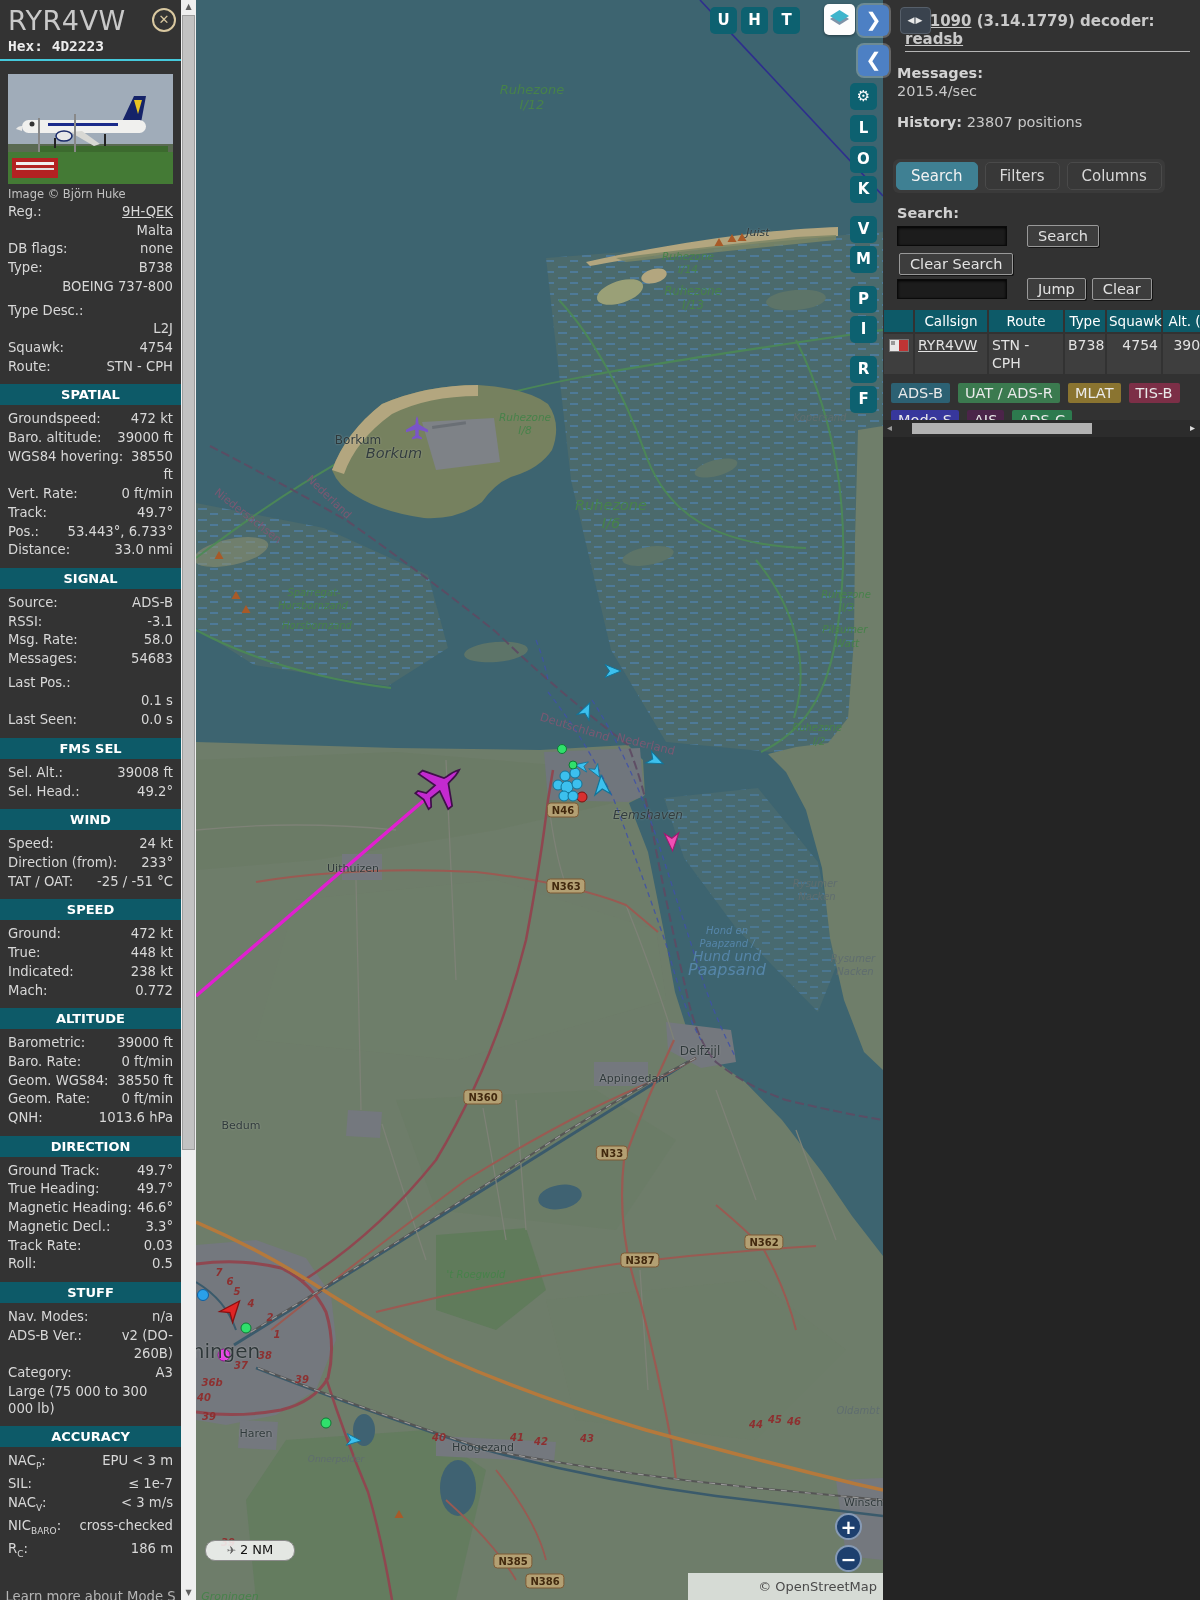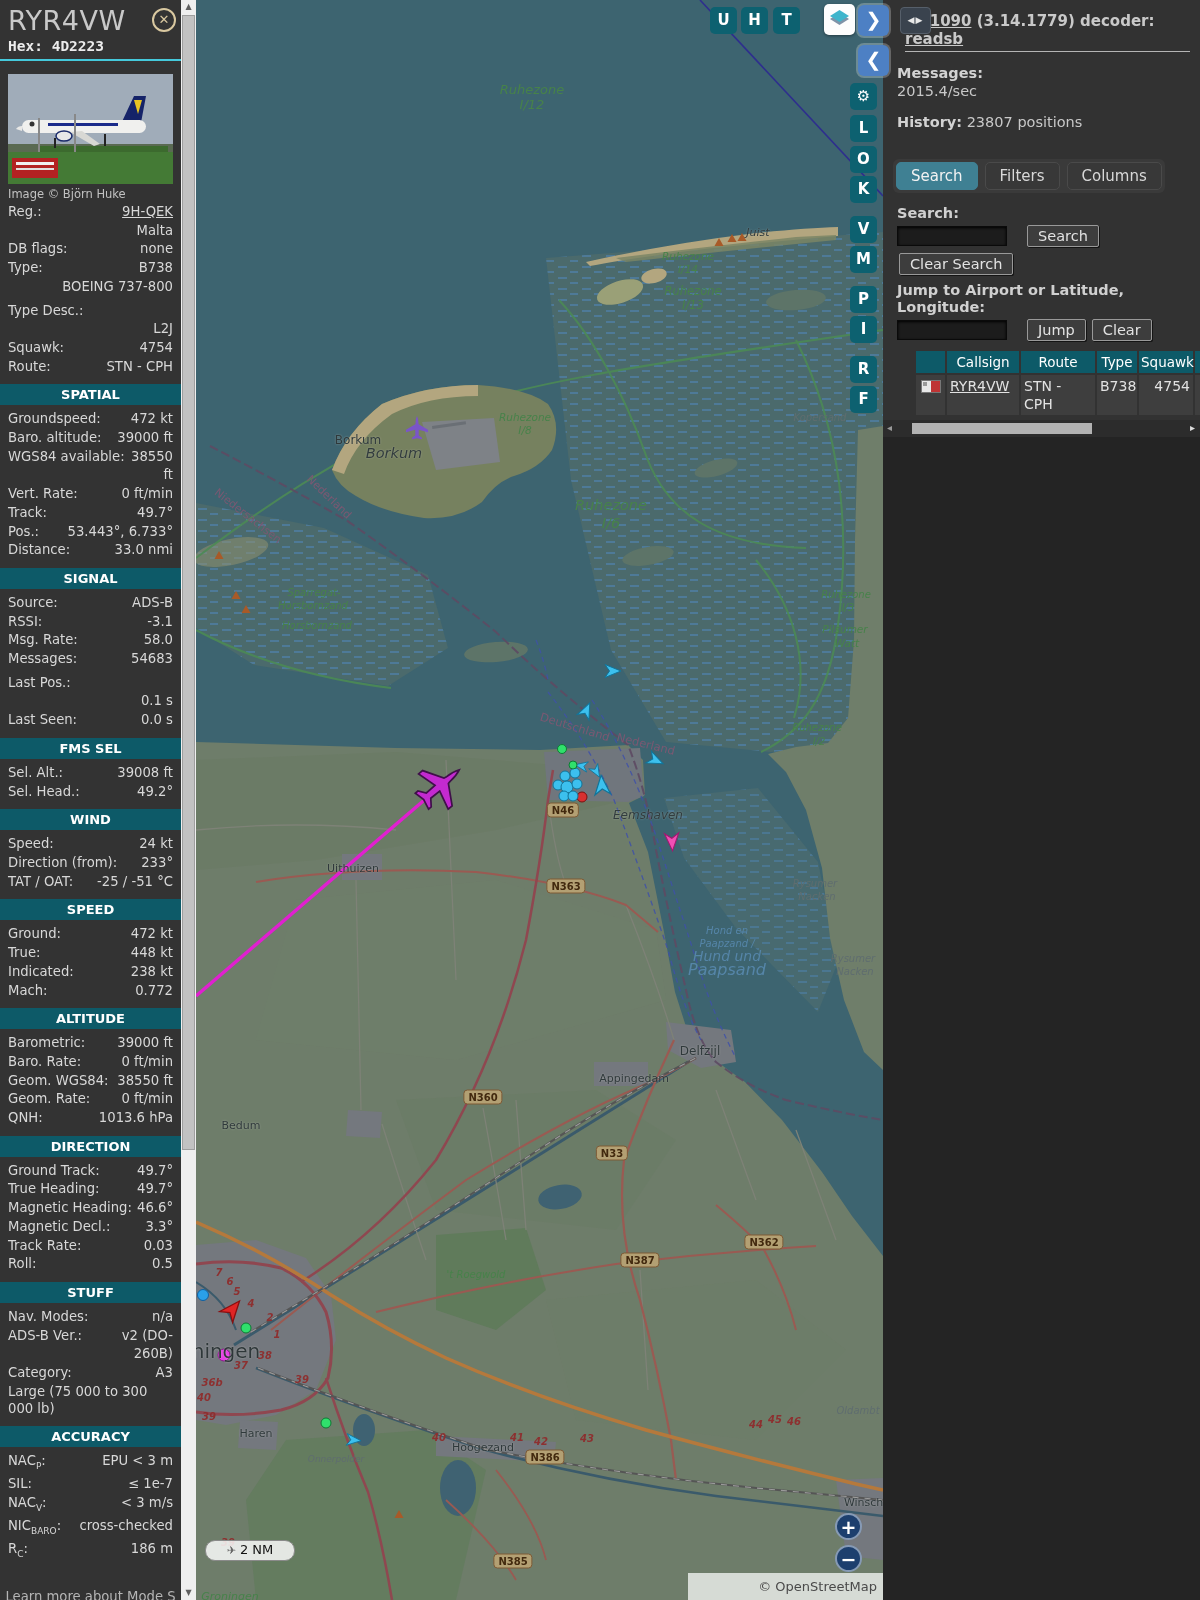--- a/index.html
+++ b/index.html
@@ -84,21 +84,21 @@
   .tabs{margin:15px 0 0 10px;background:#3a3a3a;border-radius:6px;padding:3px;display:inline-flex;gap:7px;}
   .tab{padding:4px 14px;font-size:15px;border-radius:5px;background:#383838;border:1px solid #4a4a4a;color:#d8d8d8;cursor:pointer;}
   .tab.active{background:#3f8093;border-color:#3f8093;color:#f2f2f2;}
   .form-area{margin:12px 0 0 14px;font-size:14.5px;}
   .flabel{font-weight:bold;color:#d0d0d0;line-height:17px;}
   .frow{display:flex;align-items:center;margin-top:3px;}
   .tinput{width:110px;height:20px;background:#1c1c1c;border:1px solid #0a0a0a;box-shadow:inset 0 1px 3px #000;color:#ddd;padding:0 4px;font-size:13px;}
   .pbtn{background:#3d3d3d;color:#e2e2e2;border:1px solid #999;border-radius:2px;font-size:14.5px;
     padding:2px 10px;margin-left:20px;box-shadow:1px 1px 0 #141414;cursor:pointer;font-family:inherit;}
   .pbtn.nml{margin-left:6px;}
-  .ptable{margin:10px 4px 0 1px;display:grid;grid-template-columns:29px 72px 74px 40px 54px 58px;gap:2px;font-size:14px;padding-left:32px;}
+  .ptable{margin:10px 4px 0 1px;display:grid;grid-template-columns:29px 72px 74px 40px 54px 58px;gap:2px;font-size:14px;}
   .th{background:#0d5a68;color:#fff;font-size:13.5px;padding:3px 2px;text-align:center;}
   .td{background:#3e3e3e;color:#e2e2e2;padding:2px 3px;line-height:18px;}
   .td.r{text-align:right;}
   .flag{width:20px;height:13px;margin:3px auto 0;background:linear-gradient(to right,#e8e8e8 50%,#bf3434 50%);position:relative;border:1px solid #777;}
   .flag::after{content:"";position:absolute;left:1px;top:1px;width:4px;height:4px;background:#999;}
   .badges{margin:9px 0 0 8px;width:300px;}
   .sbadge{display:inline-block;padding:2px 7px;margin:0 8px 7px 0;font-size:14.5px;border-radius:2px;color:#eaeaea;cursor:pointer;}
   .hscroll{position:absolute;left:0;top:420px;width:317px;height:17px;background:#2c2c2c;}
   .hthumb{position:absolute;left:29px;top:3px;width:180px;height:11px;background:#b2b2b2;cursor:pointer;}
   .harrow{position:absolute;top:2px;font-size:10px;color:#999;cursor:pointer;}
@@ -319,21 +319,21 @@
       <span class="mlbl p" style="left: 680px; top: 1502px; font-size: 11px; transform: translate(-50%, -50%);">Winschoten</span>
       <span class="mlbl g" style="left: 34px; top: 1596px; font-size: 11px; transform: translate(-50%, -50%);">Groningen</span>
     </div>
 <div id="map-badges">
       <div class="badge-road" style="left: 367px; top: 810px;">N46</div>
       <div class="badge-road" style="left: 370px; top: 886px;">N363</div>
       <div class="badge-road" style="left: 287px; top: 1097px;">N360</div>
       <div class="badge-road" style="left: 416px; top: 1153px;">N33</div>
       <div class="badge-road" style="left: 444px; top: 1260px;">N387</div>
       <div class="badge-road" style="left: 568px; top: 1242px;">N362</div>
-      <div class="badge-road" style="left: 349px; top: 1457px; text-align: right;">N386</div>
+      <div class="badge-road" style="left: 349px; top: 1581px; text-align: right;">N386</div>
       <div class="badge-road" style="left: 317px; top: 1561px;">N385</div>
     </div>
 <div id="map-exits">
       <div class="exit-num" style="left: 23px; top: 1272px;">7</div>
       <div class="exit-num" style="left: 34px; top: 1281px;">6</div>
       <div class="exit-num" style="left: 41px; top: 1291px;">5</div>
       <div class="exit-num" style="left: 55px; top: 1303px;">4</div>
       <div class="exit-num" style="left: 74px; top: 1317px;">2</div>
       <div class="exit-num" style="left: 81px; top: 1334px;">1</div>
       <div class="exit-num" style="left: 69px; top: 1355px;">38</div>
@@ -419,21 +419,21 @@
       <div class="sec-title">SPATIAL</div>
       <div class="row">
         <span class="lab">Groundspeed:</span>
         <span class="val">472 kt</span>
       </div>
       <div class="row">
         <span class="lab">Baro. altitude:</span>
         <span class="val">39000 ft</span>
       </div>
       <div class="row">
-        <span class="lab">WGS84 available:</span>
+        <span class="lab">WGS84 hovering:</span>
         <span class="val">38550 ft</span>
       </div>
       <div class="row">
         <span class="lab">Vert. Rate:</span>
         <span class="val">0 ft/min</span>
       </div>
       <div class="row">
         <span class="lab">Track:</span>
         <span class="val">49.7°</span>
       </div>
@@ -622,21 +622,20 @@
 
   <div class="form-area">
     <div class="flabel">Search:</div>
     <div class="frow">
       <input class="tinput" placeholder="" style="">
       <button class="pbtn">Search</button>
     </div>
     <div class="frow" style="margin-top:6px;">
       <button class="pbtn" style="margin-left:2px;">Clear Search</button>
     </div>
-    <div class="flabel" style="margin-top:7px;width:240px;">Jump to Airport or Latitude, Longitude:</div>
     <div class="frow">
       <input class="tinput" style="">
       <button class="pbtn">Jump</button>
       <button class="pbtn nml">Clear</button>
     </div>
   </div>
 
   <div class="ptable" id="aircraft-table">
       <div class="th"></div>
       <div class="th">Callsign</div>

